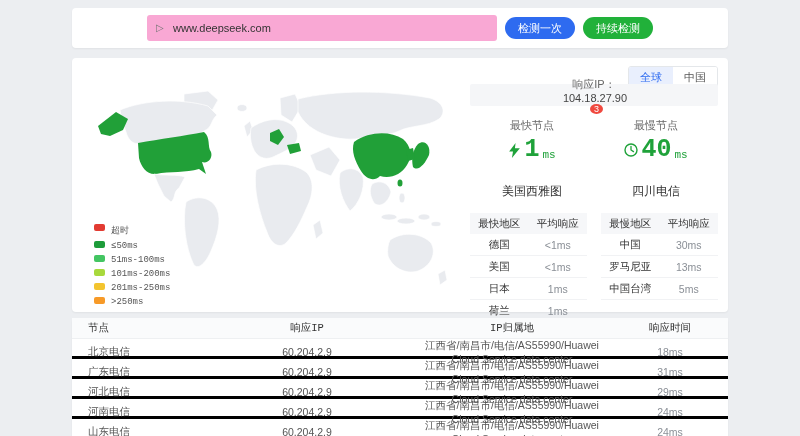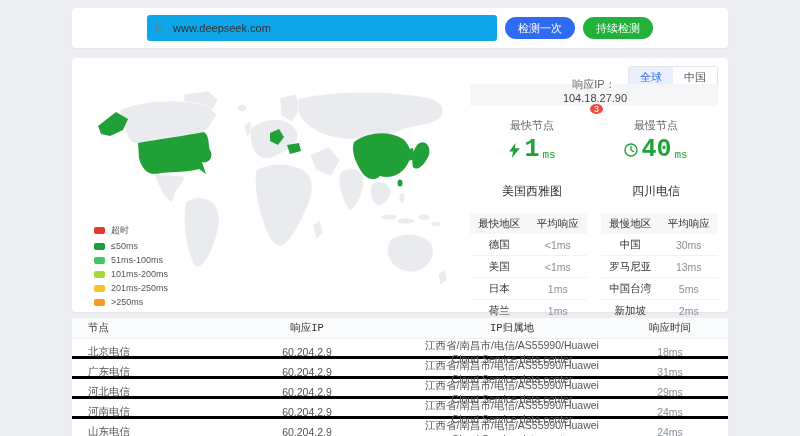--- a/index.html
+++ b/index.html
@@ -16,21 +16,21 @@
     border-radius:4px;
     box-shadow:0 1px 2px rgba(0,0,0,.05);
   }
 
   
   #top-card { left:72px; top:8px; width:656px; height:40px; }
   .search-row { display:flex; align-items:center; justify-content:center; height:100%; gap:8px; }
   .input-wrap { position:relative; width:350px; height:26px; }
   .input-wrap .play { position:absolute; left:9px; top:6px; font-size:10px; color:#777; line-height:14px; }
   .url-input {
-    width:100%; height:26px; background:#0ea5e9; border:none; border-radius:3px;
+    width:100%; height:26px; background:#f9a8d4; border:none; border-radius:3px;
     font-size:11px; color:#333; padding:0 8px 0 26px; outline:none;
     font-family:"Liberation Sans","DejaVu Sans",sans-serif;
   }
   .btn {
     height:22px; padding:0 13px; border:none; border-radius:12px;
     color:#fff; font-size:11px; cursor:pointer; line-height:22px;
     font-family:"Liberation Sans","DejaVu Sans",sans-serif;
   }
   .btn-blue { background:var(--primary); }
   .btn-green { background:var(--success); }
@@ -42,21 +42,21 @@
     border:1px solid #e4e7ea; border-radius:3px; overflow:hidden;
   }
   .tab { padding:3px 11px; font-size:11px; color:#555; background:#fff; cursor:pointer; }
   .tab.active { background:#e9effd; color:var(--primary); }
 
   #map-box { position:absolute; left:12px; top:26px; width:376px; height:218px; }
   .land { fill:var(--map-base); stroke:#fff; stroke-width:0.7; }
   .hot  { fill:var(--map-highlight); stroke:none; }
 
   #legend { position:absolute; left:22px; top:166px; display:flex; flex-direction:column; gap:4px; }
-  .legend-item { display:flex; align-items:center; gap:6px; }
+  .legend-item { display:flex; align-items:flex-start; gap:6px;font-family:Liberation Mono, monospace; }
   .swatch { width:11px; height:7px; border-radius:2px; display:inline-block; }
   .legend-label { font-size:9px; color:#555; }
 
   
   #right-panel { position:absolute; left:398px; top:26px; width:248px; }
   .ip-bar {
     height:22px; background:#f5f6f8; border-radius:2px;
     display:flex; align-items:center; justify-content:center;
     font-size:11px; color:#666;flex-direction:column;
   }
@@ -253,24 +253,20 @@
   <div class="mrow">
     <span>罗马尼亚</span>
     <span class="mval">13ms</span>
   </div>
 
   <div class="mrow">
     <span>中国台湾</span>
     <span class="mval">5ms</span>
   </div>
 
-  <div class="mrow">
-    <span>新加坡</span>
-    <span class="mval">2ms</span>
-  </div>
 </div>
       </div>
     </div>
   </div>
 </div>
 
 <div class="card" id="table-card">
   <div class="tgrid thead">
     <div class="td-node">节点</div>
     <div class="td-center">响应IP</div>

